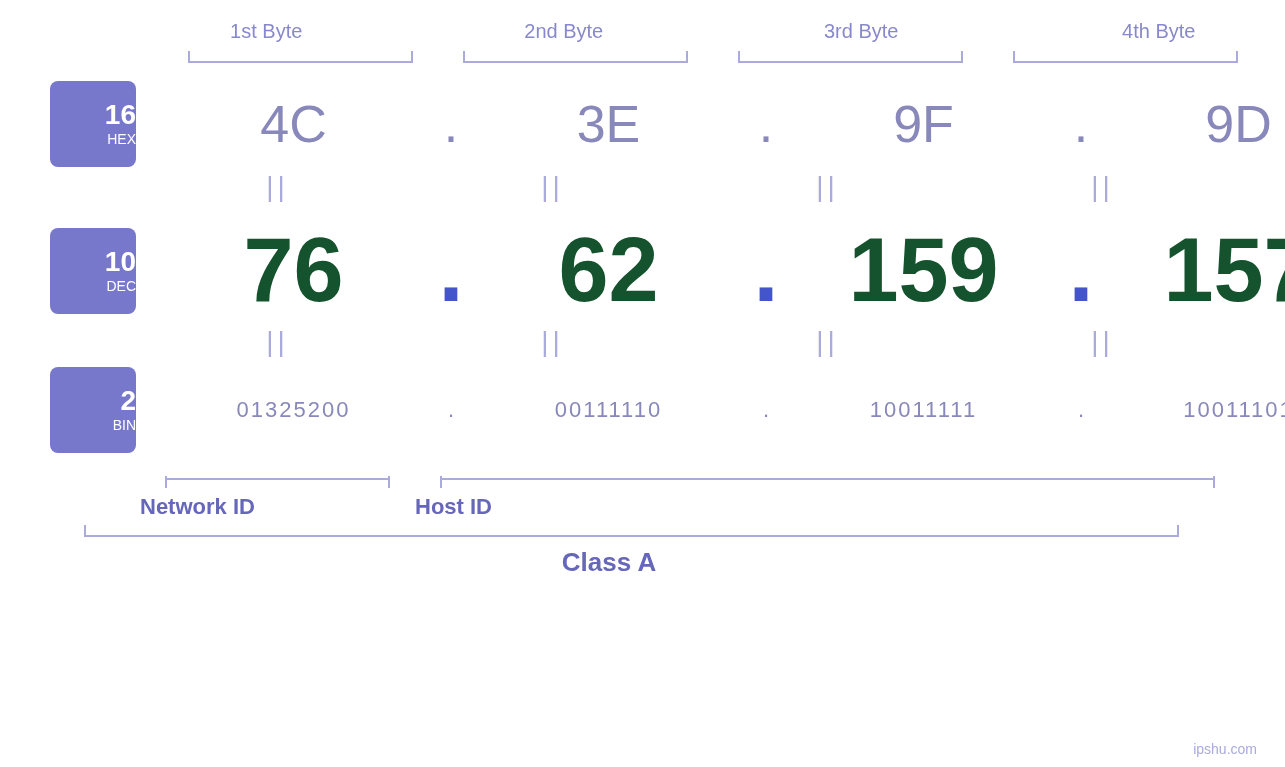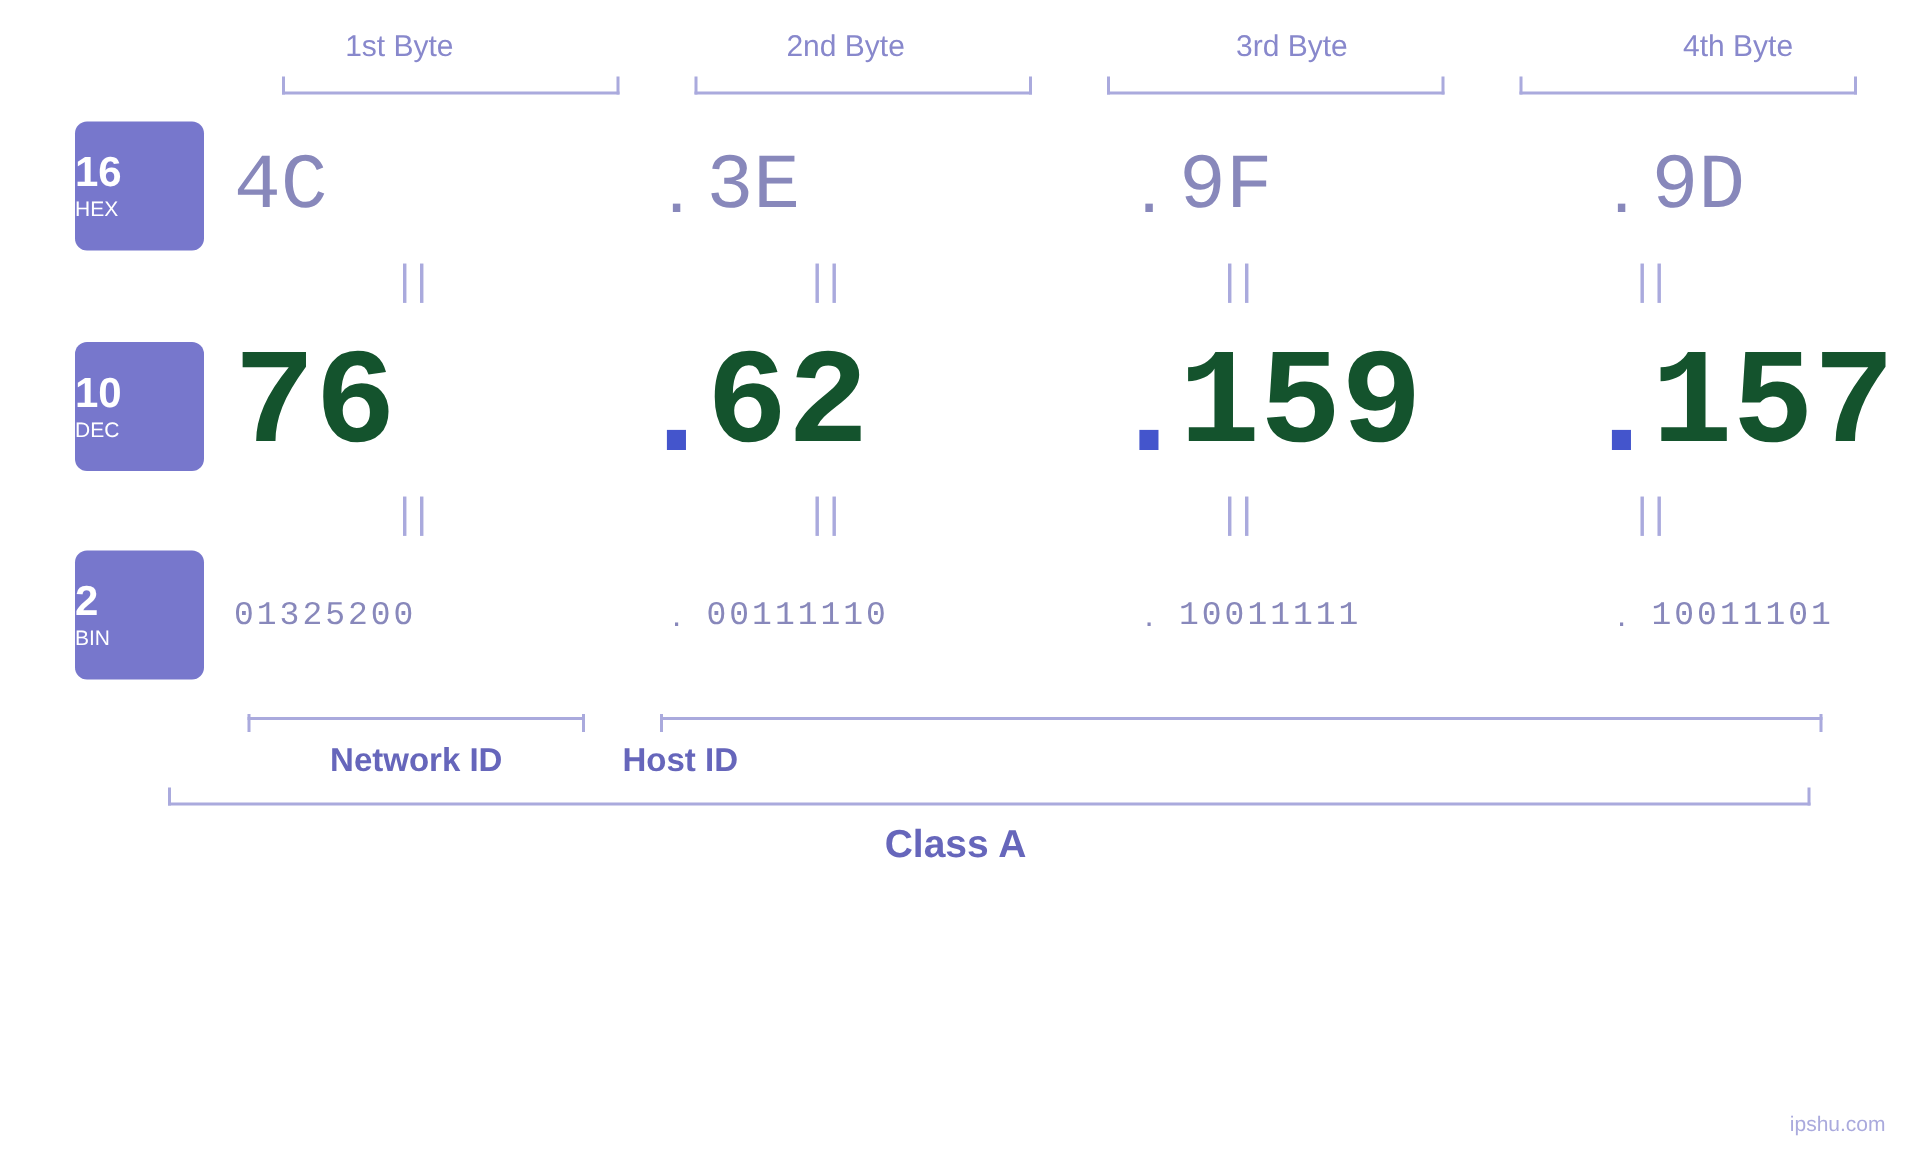--- a/index.html
+++ b/index.html
@@ -92,21 +92,21 @@
       align-items: center;
     }
 
     .badge {
       width: 86px;
       height: 86px;
       background: #7777cc;
       border-radius: 8px;
       display: flex;
       flex-direction: column;
-      align-items: flex-start;
+      align-items: flex-end;
       justify-content: center;
       color: white;
       flex-shrink: 0;
     }
 
     .badge-number {
       font-size: 28px;
       font-weight: bold;
       line-height: 1;
     }
@@ -119,22 +119,22 @@
 
     .values-row {
       display: flex;
       flex: 1;
       align-items: center;
       margin-left: 20px;
     }
 
     .byte-value {
       width: 275px;
-      position: relative;
-      font-family: Liberation Mono, monospace;
+      text-align: center;
+      position: relative;
     }
 
     
     .hex-value {
       font-size: 52px;
       color: #8888bb;
       font-weight: normal;
     }
 
     
@@ -257,39 +257,39 @@
     
     .labels-row {
       display: flex;
       width: 100%;
       padding-left: 140px;
       margin-top: 8px;
     }
 
     .network-label {
       width: 275px;
-      text-align: center;
+      text-align: left;
       color: #6666bb;
       font-size: 22px;
       font-weight: bold;
     }
 
     .host-label {
       width: 825px;
       color: #6666bb;
       font-size: 22px;
       font-weight: bold;
     }
 
     
     .class-row {
       display: flex;
       flex-direction: column;
       width: 100%;
-      padding-left: 87px;
+      padding-left: 59px;
       margin-top: 15px;
     }
 
     .class-bracket-line {
       width: 1095px;
       height: 2px;
       background: #aaaadd;
       position: relative;
       margin-left: 25px;
     }

